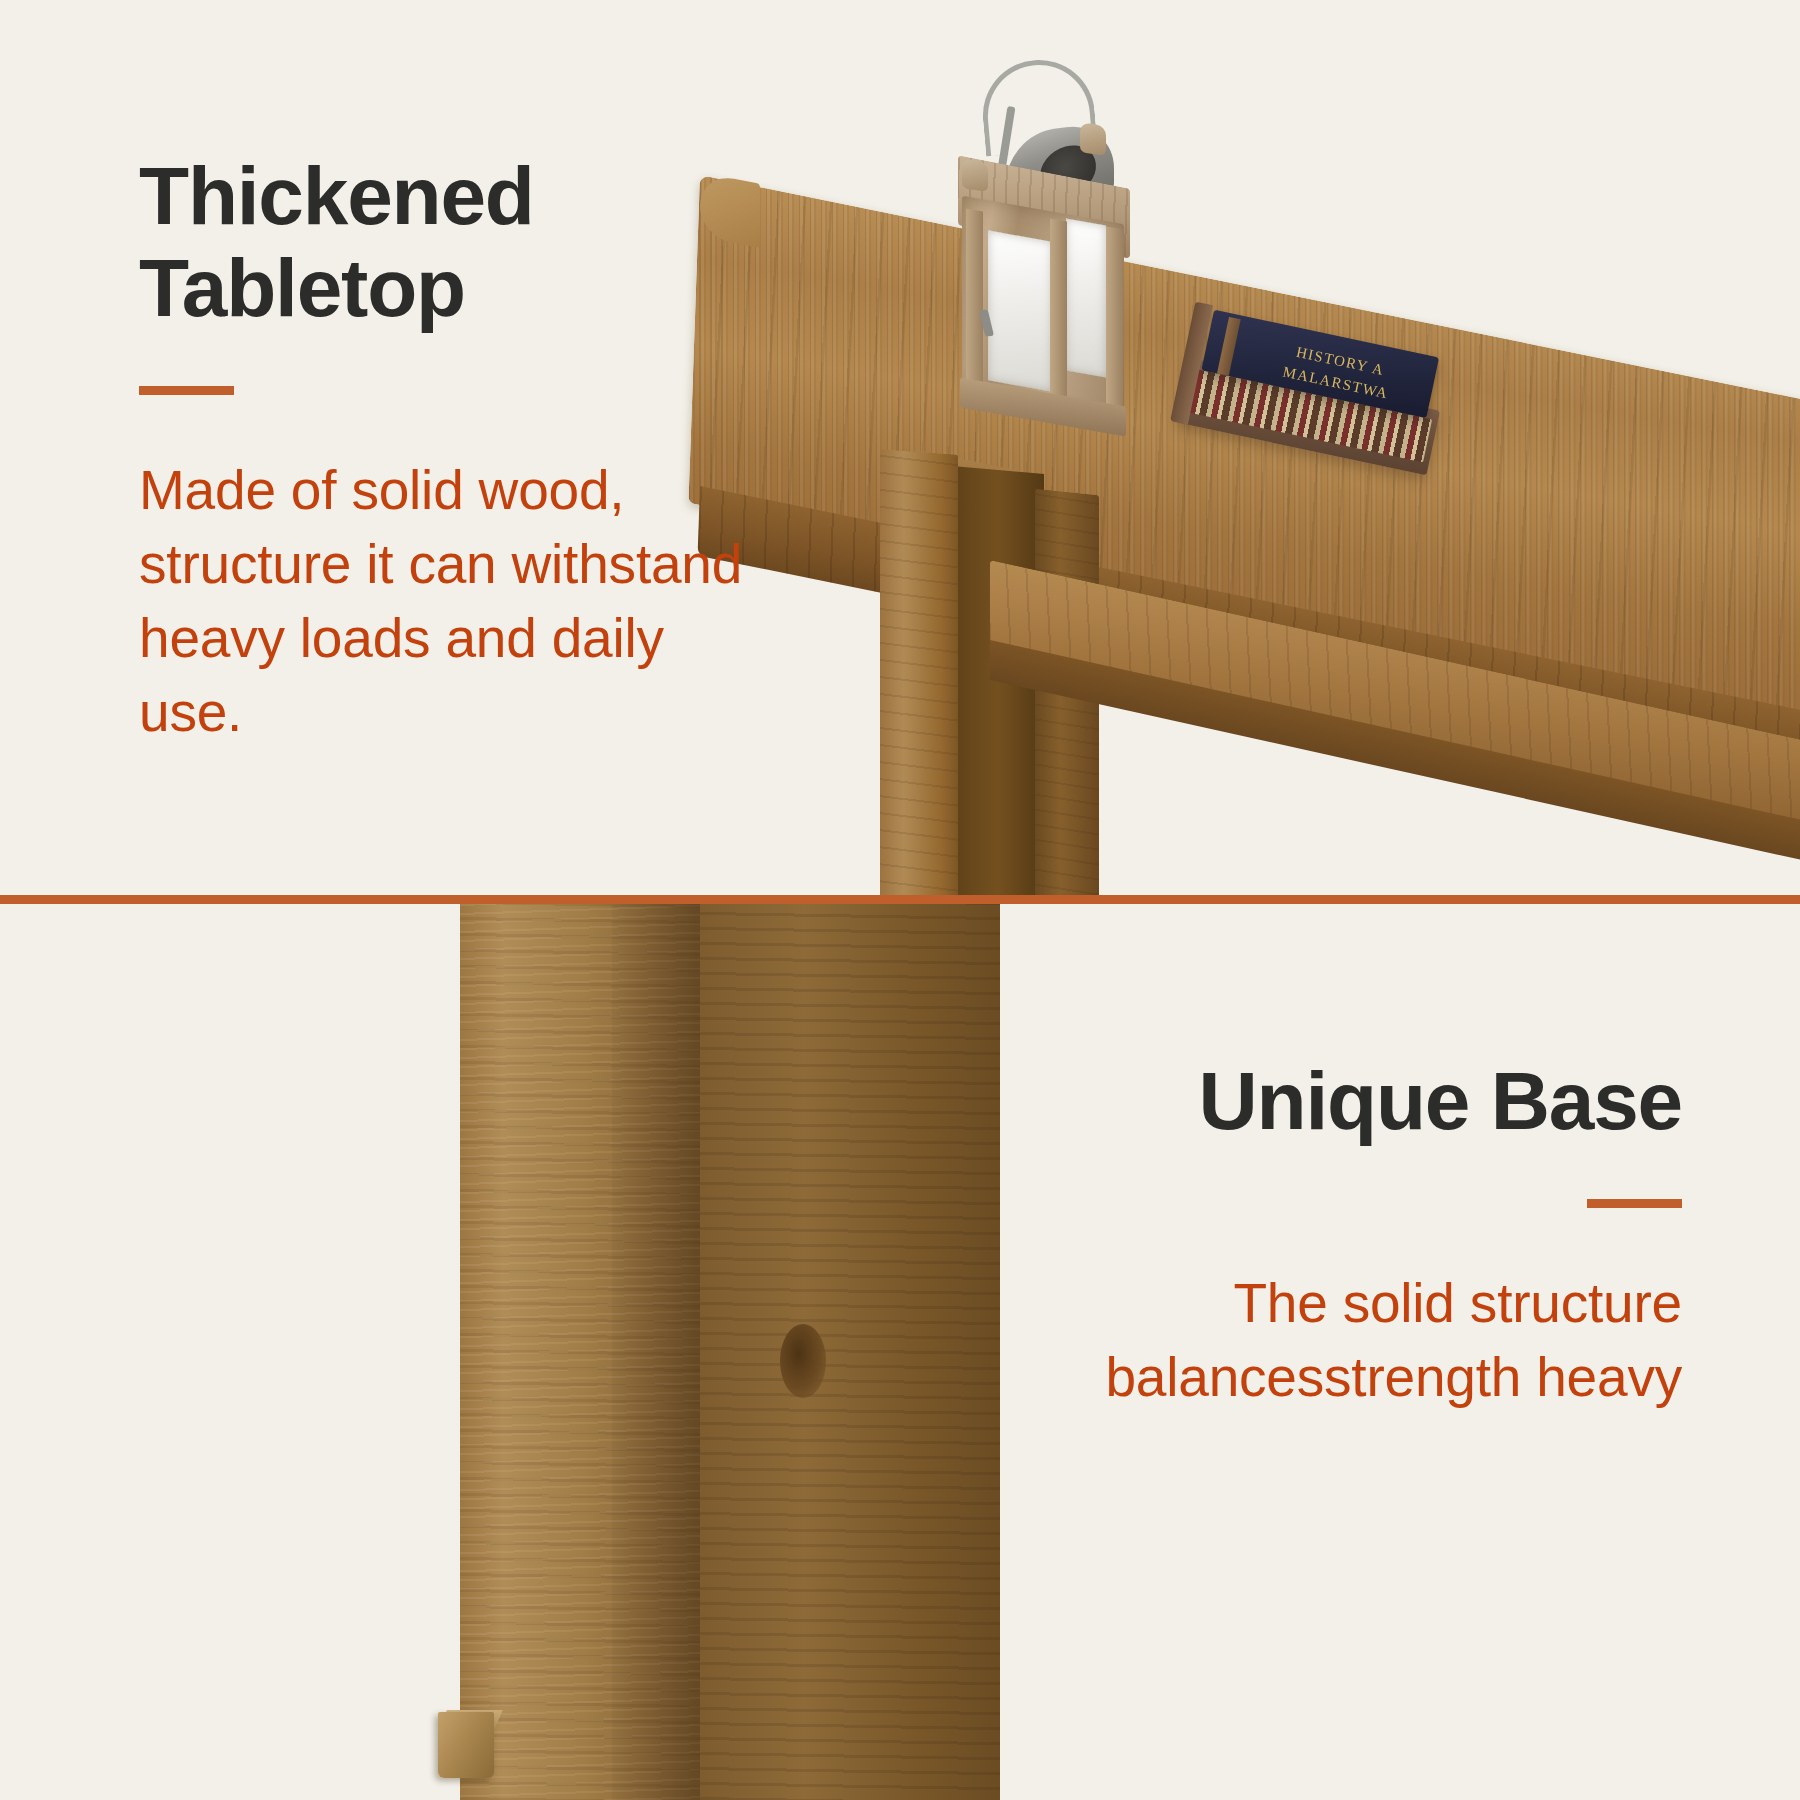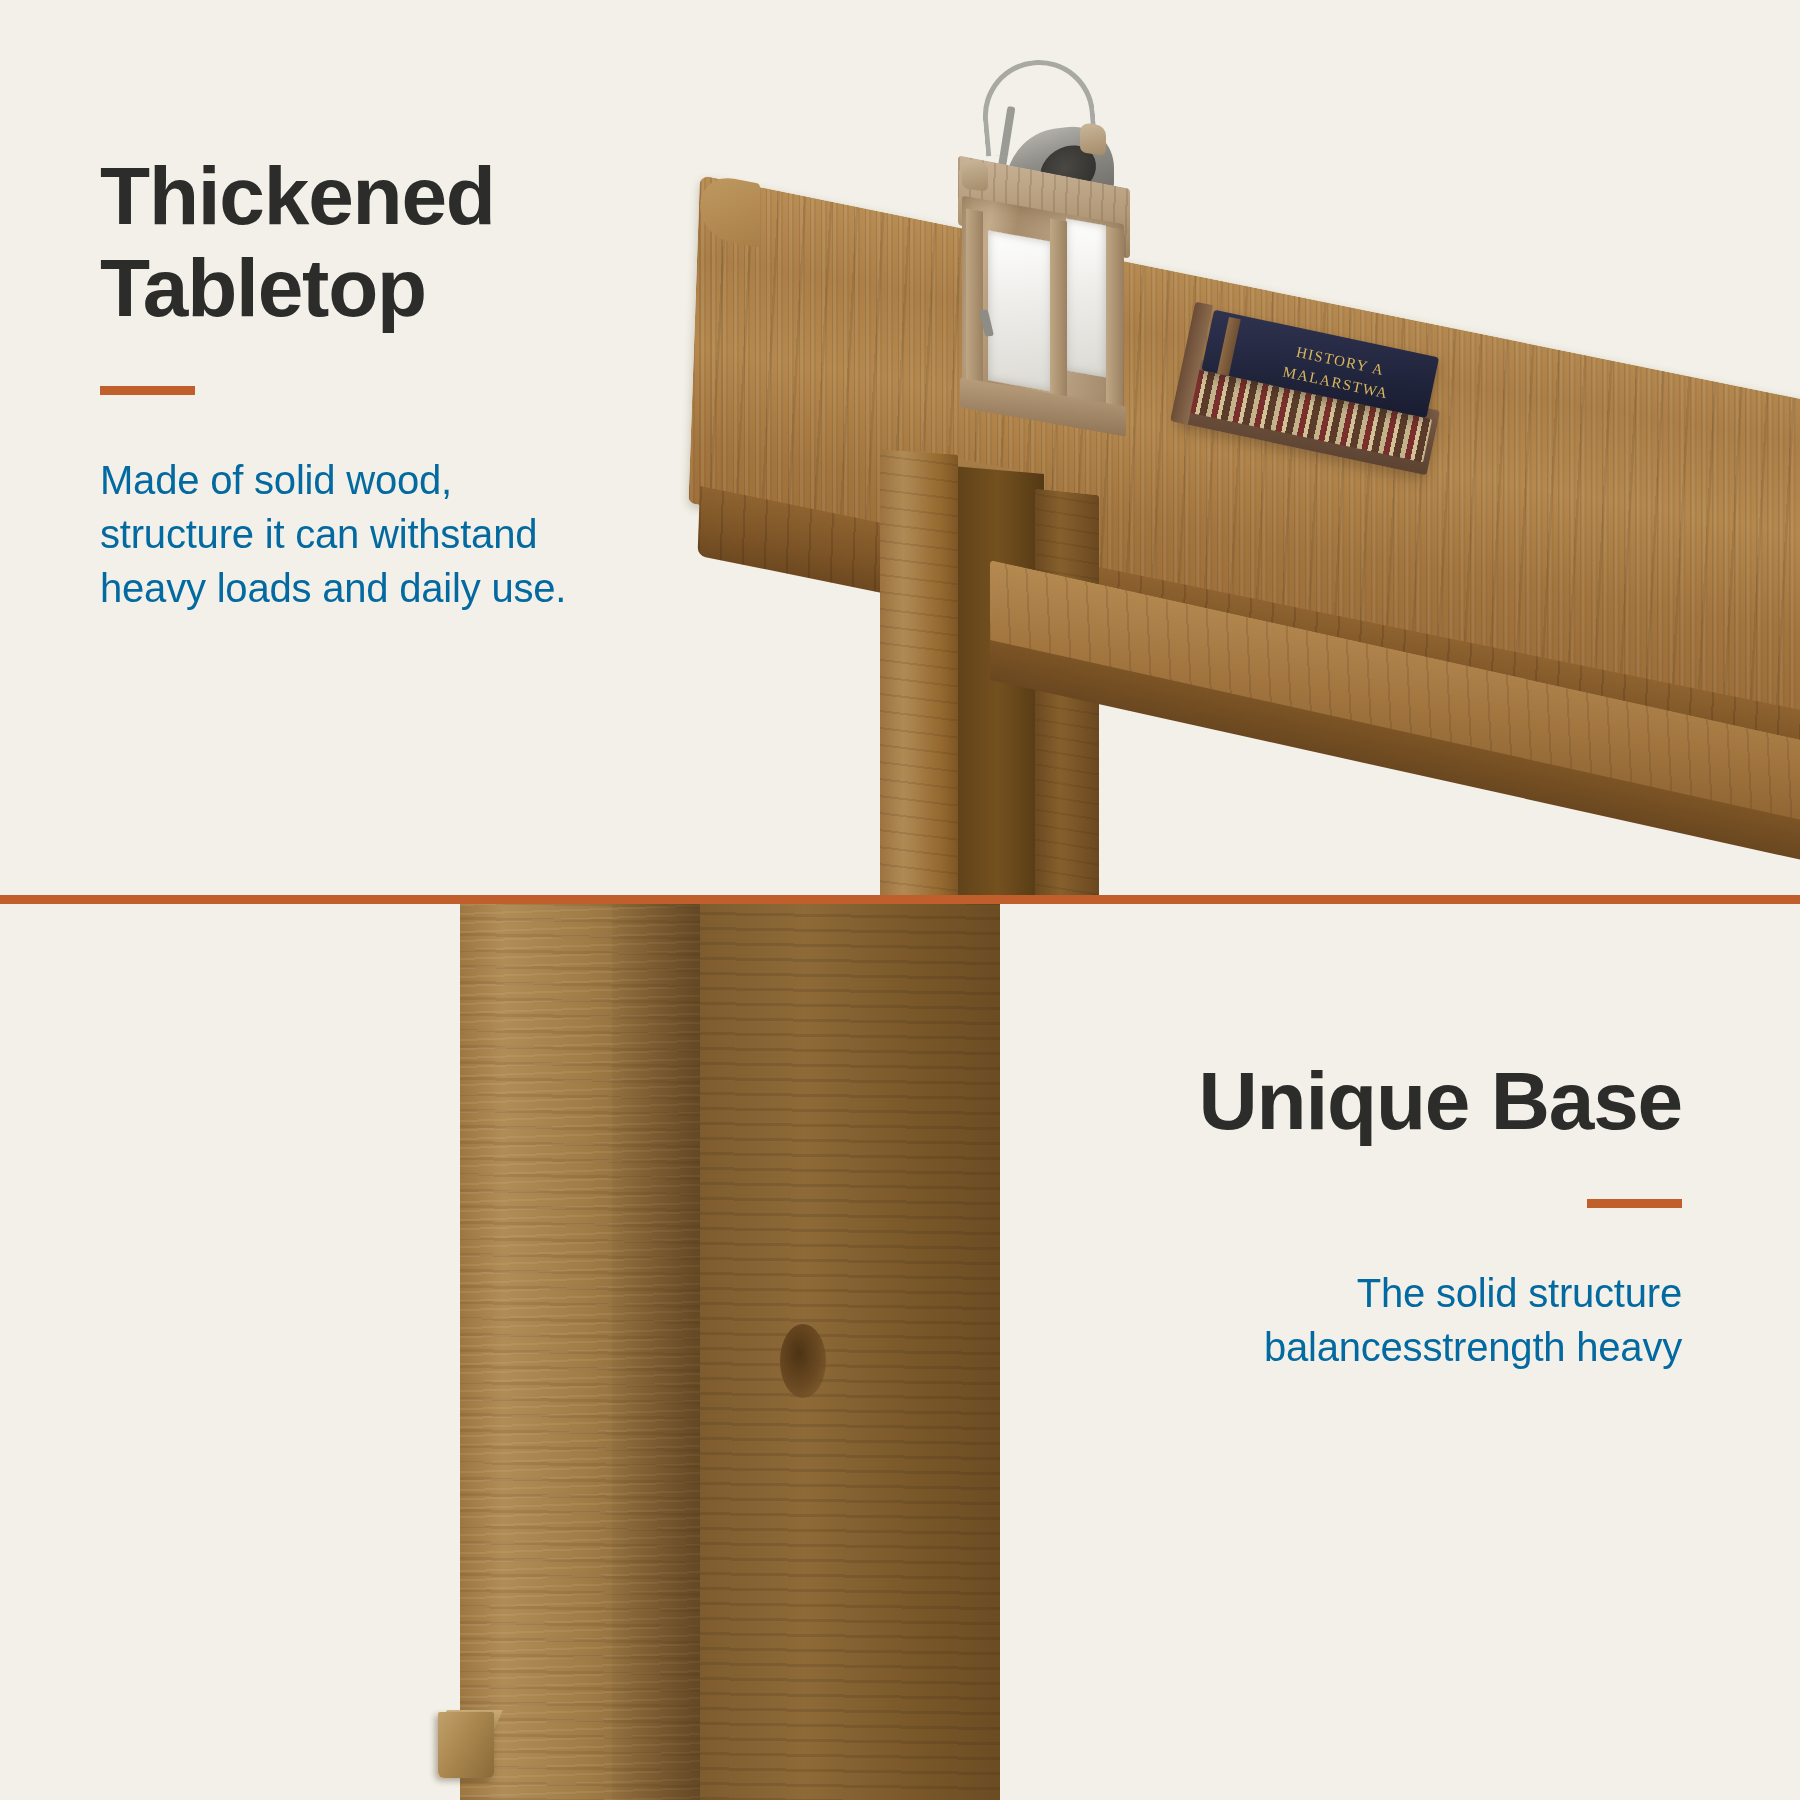--- a/index.html
+++ b/index.html
@@ -16,35 +16,35 @@
   .panel { position:absolute; left:0; width:1800px; overflow:hidden; }
   #panel-top    { top:0;   height:896px; }
   #panel-bottom { top:904px; height:896px; }
 
   .divider {
     position:absolute; left:0; top:895px; width:1800px; height:9px;
     background:#c05f2c; z-index:40;
   }
 
   
-  .text-block { position:absolute; z-index:30; }
+  .text-block { position:absolute; z-index:30;margin-left:39px; }
   #text-top { left:100px; top:150px; width:640px; text-align:left; }
   #text-bottom { right:118px; top:1055px; width:700px; text-align:right; }
 
   .headline {
     font-size:82px; font-weight:bold; line-height:1.12;
     color:#2c2c2a; letter-spacing:-1.2px;
   }
   .rule {
     width:95px; height:9px; background:#c05f2c; margin-top:52px;
   }
   #text-bottom .rule { margin-left:auto; }
   .body-copy {
-    margin-top:58px; font-size:40px; line-height:1.35;
-    color:#0369a1; font-weight:400; letter-spacing:-0.2px;
+    margin-top:58px; font-size:55px; line-height:1.35;
+    color:#c2410c; font-weight:400; letter-spacing:-0.2px;
   }
 
   
   #scene-top { position:absolute; inset:0; }
 
   
   .tabletop {
     position:absolute;
     width:1260px; height:330px;
     left:700px; top:175px;

